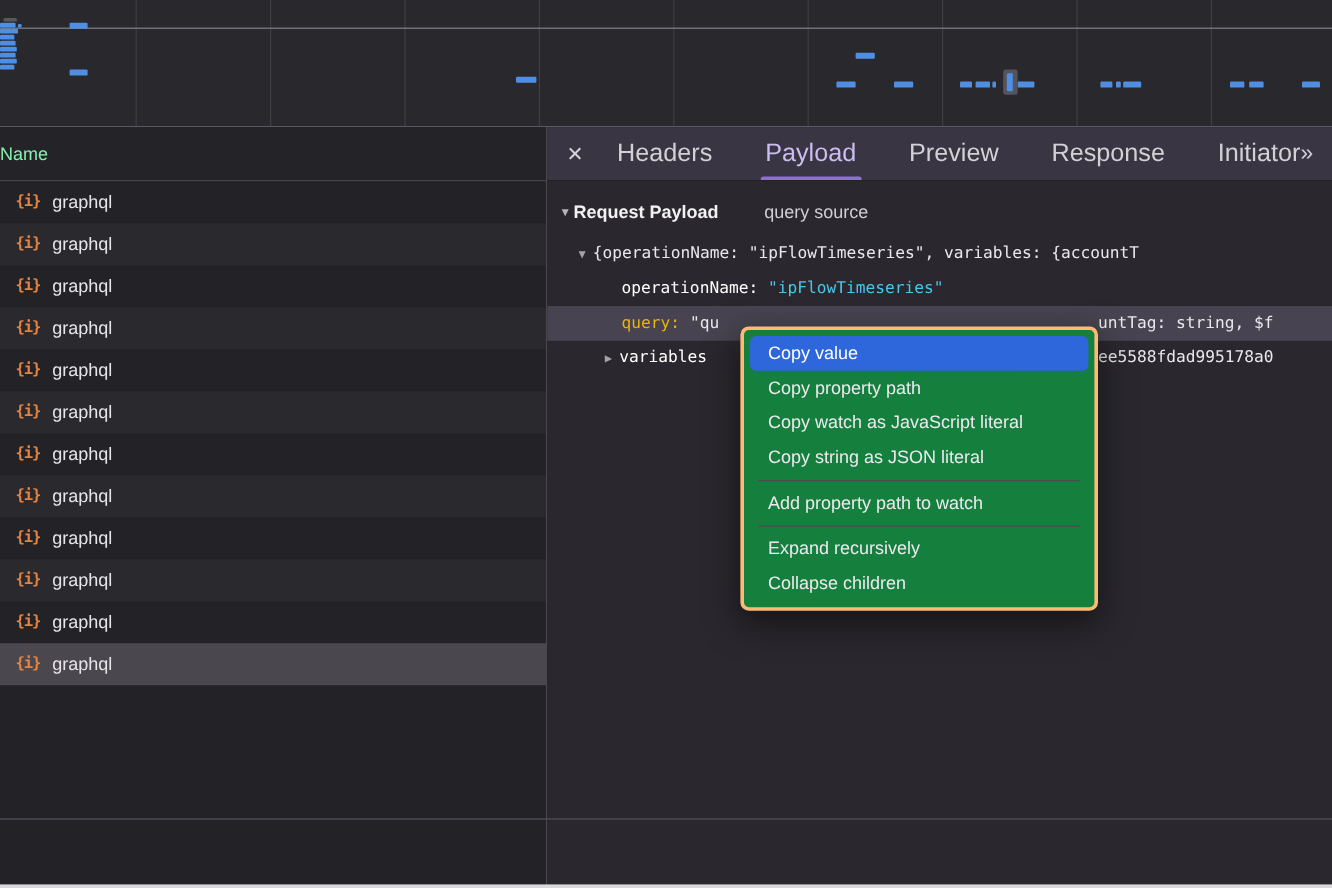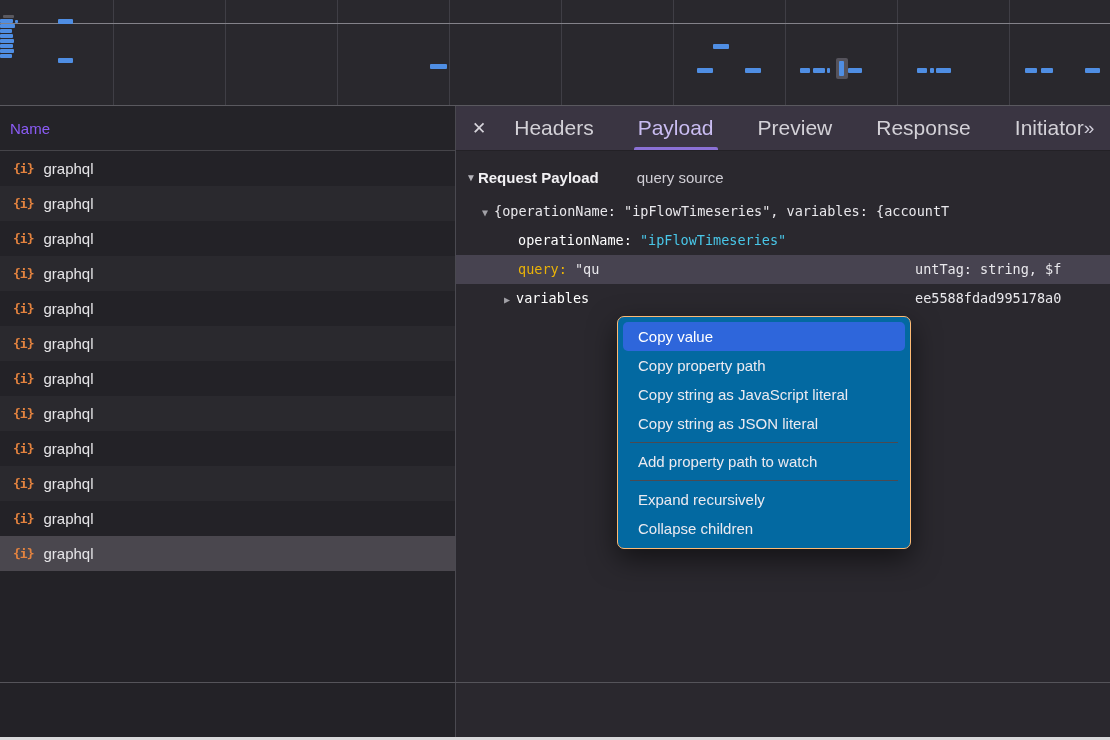--- a/index.html
+++ b/index.html
@@ -12,21 +12,21 @@
             background:#29282d;border-bottom:1px solid #5a595f;box-sizing:border-box;}
   .vgrid{position:absolute;top:0;bottom:0;width:1px;background:#3f3e45;}
   .hgrid{position:absolute;left:0;right:0;height:1px;background:#838289;}
   .wbar{position:absolute;border-radius:1px;background:#4f8ee3;}
   .wbar.gray{background:#5a595f;}
   .marker-box{position:absolute;background:#55535c;border-radius:2px;}
   .marker-bar{position:absolute;background:#4f8ee3;border-radius:1px;}
 
   
   #left-pane{position:absolute;left:0;top:106px;width:455px;bottom:0;background:#232227;}
-  #name-header{height:45px;line-height:45px;padding-left:10px;color:#8b5cf6;
+  #name-header{height:45px;line-height:45px;color:#86efac;
                font-size:15px;background:#242328;border-bottom:1px solid #454449;
                box-sizing:border-box;}
   .req-row{height:35px;display:flex;align-items:center;font-size:15px;color:#e6e5e8;}
   .req-row.odd{background:#2a292e;}
   .req-row.selected{background:#4a474e;}
   .req-icon{font-family:"DejaVu Sans Mono",monospace;font-size:13px;font-weight:bold;
             color:#e4833f;margin:0 10px 0 13px;letter-spacing:-1px;}
 
   
   #v-divider{position:absolute;left:455px;top:106px;bottom:0;width:1px;background:#4a4950;}
@@ -63,23 +63,23 @@
   .key-hl{color:#eab308;}
   .str{color:#49c7e8;}
   .plain{color:#e9e8ec;}
   .frag{position:absolute;left:459px;top:0;color:#e9e8ec;}
 
   
   #bottom-divider{position:absolute;left:0;right:0;top:682px;height:1px;background:#55545a;}
   #bottom-strip{position:absolute;left:0;right:0;bottom:0;height:3px;background:#d9d9db;}
 
   
-  #context-menu{position:absolute;left:617px;top:272px;width:292px;background:#0369a1;
-        border:1px solid #fdba74;border-radius:7px;padding:5px 0;
-        box-shadow:0 10px 28px rgba(0,0,0,.55);z-index:10;margin-top:44px;}
+  #context-menu{position:absolute;left:617px;top:272px;width:292px;background:#15803d;
+        border:3px solid #fdba74;border-radius:7px;padding:5px 0;
+        box-shadow:0 10px 28px rgba(0,0,0,.55);z-index:10;}
   .menu-item{height:29px;line-height:29px;margin:0 5px;padding:0 15px;font-size:15px;
         color:#eceaf0;border-radius:5px;white-space:nowrap;}
   .menu-item.highlighted{background:#2e66db;color:#ffffff;}
   .menu-sep{height:1px;background:#4c4a51;margin:4px 12px;}
 </style>
 </head>
 <body>
 
 <div id="stage">
 
@@ -218,21 +218,21 @@
       </div>
     </div>
   </div>
 
   <div id="bottom-divider"></div>
   <div id="bottom-strip"></div>
 
   <div id="context-menu">
       <div class="menu-item highlighted">Copy value</div>
       <div class="menu-item">Copy property path</div>
-      <div class="menu-item">Copy string as JavaScript literal</div>
+      <div class="menu-item">Copy watch as JavaScript literal</div>
       <div class="menu-item">Copy string as JSON literal</div>
       <div class="menu-sep"></div>
       <div class="menu-item">Add property path to watch</div>
       <div class="menu-sep"></div>
       <div class="menu-item">Expand recursively</div>
       <div class="menu-item">Collapse children</div>
     </div>
 </div>
 
 </body></html>

